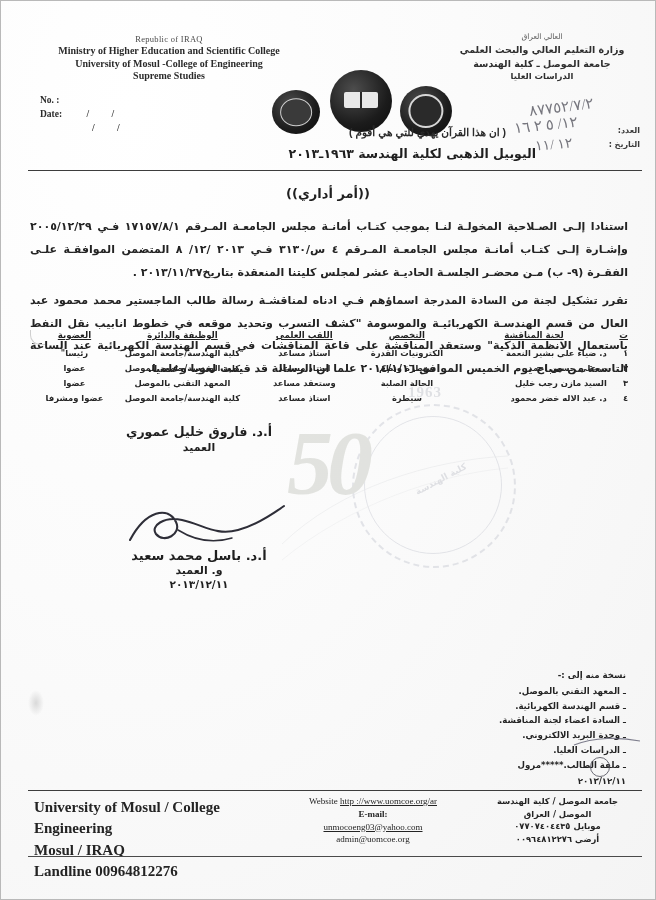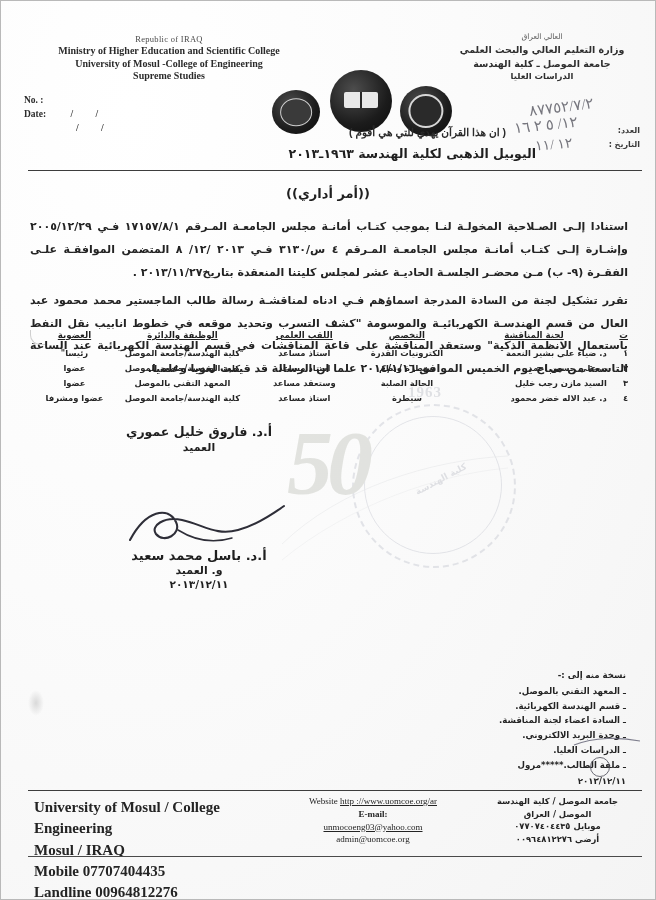--- a/index.html
+++ b/index.html
@@ -34,21 +34,21 @@
   .hdr-en{
     position:absolute;left:34px;top:6px;width:270px;
     text-align:center;
     color:#2b2b2b;
     line-height:1.28;
   }
   .hdr-en .l1{font-size:8.5px;letter-spacing:.3px;color:#4a4a4a;}
   .hdr-en .l2,.hdr-en .l3{font-size:10px;font-weight:bold;}
   .hdr-en .l4{font-size:10px;font-weight:bold;}
   .nodate{
-    position:absolute;left:24px;top:66px;
+    position:absolute;left:40px;top:66px;
     font-size:9.5px;font-weight:bold;color:#2b2b2b;line-height:1.45;
   }
   .nodate .slashes{display:inline-block;margin-left:22px;letter-spacing:10px;font-weight:bold;}
   .nodate .slashes2{display:block;margin-left:52px;letter-spacing:10px;}
 
   .hdr-ar{
     position:absolute;right:14px;top:4px;width:200px;
     direction:rtl;text-align:center;
     font-family:"DejaVu Sans","Liberation Sans",sans-serif;
     color:#2f2f2f;line-height:1.45;
@@ -441,21 +441,20 @@
   <svg class="pen-line" viewBox="0 0 70 14">
     <path d="M2,10 C22,2 48,2 68,6" fill="none" stroke="#4a4a60" stroke-width="1.2" opacity=".7"></path>
   </svg>
   <div class="circ-mark"></div>
 
   <div class="rule-bottom"></div>
 
   <div class="foot-en">
     <div>University of Mosul / College Engineering</div>
     <div>Mosul / IRAQ</div>
-    <div>Mobile 07707404435</div>
     <div>Landline 00964812276</div>
   </div>
 
   <div class="foot-mid">
     <div class="ln">
       <span>Website</span>
       <span class="u">http ://www.uomcoe.org/ar</span>
     </div>
     <div class="em">E-mail:</div>
     <div class="ln">

